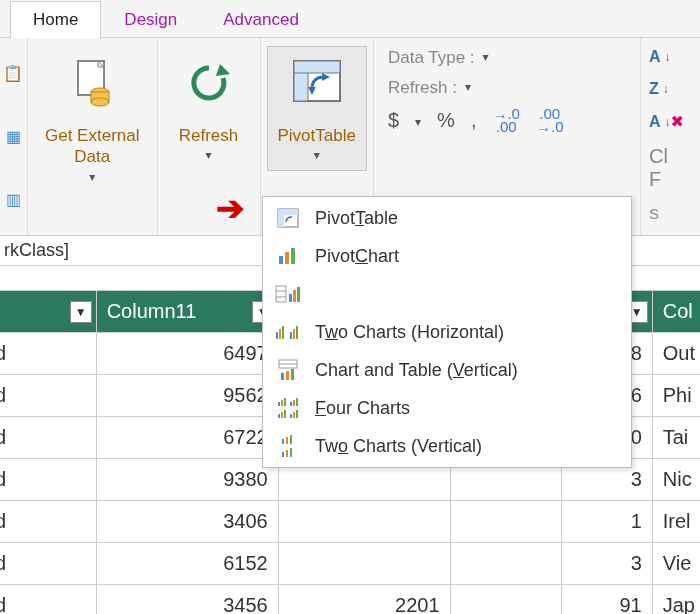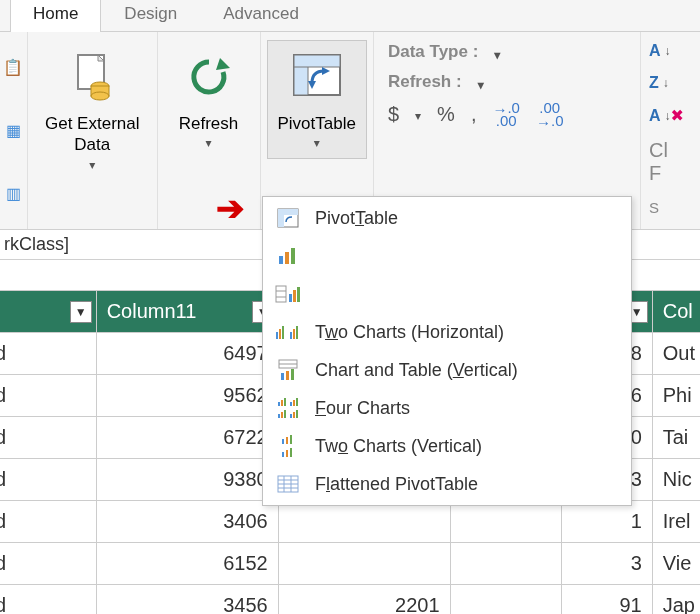--- a/index.html
+++ b/index.html
@@ -10,30 +10,30 @@
     background: #fff;
     width: 700px;
     height: 614px;
     overflow: hidden;
     position: relative;
   }
 
   
   .tabs {
     display: flex;
-    height: 32px;
+    height: 38px;
     background: #f5f5f5;
     padding-left: 10px;
     border-bottom: 1px solid #d0d0d0;
     align-items: flex-end;
   }
   .tab {
     padding: 8px 22px;
     font-size: 17px;
-    color: #737373;
+    color: #a21caf;
     cursor: pointer;
     border: 1px solid transparent;
     border-bottom: none;
     position: relative;
     top: 1px;
   }
   .tab.active {
     background: #fff;
     border-color: #d0d0d0;
     color: #222;
@@ -74,24 +74,24 @@
     border: 1px solid #c8c8c8;
   }
   .big-btn .icon-slot {
     height: 56px;
     display: flex;
     align-items: center;
     justify-content: center;
   }
   .big-btn .label {
     font-size: 17px;
-    color: #000000;
+    color: #a16207;
     text-align: center;
     line-height: 1.25;
-    margin-top: 8px;
+    margin-top: 14px;
   }
   .dd-caret {
     font-size: 12px;
     color: #555;
     margin-top: 2px;
   }
   .mini-icon {
     width: 20px; height: 20px;
     font-size: 16px;
     color: #4a90d9;
@@ -101,21 +101,21 @@
   
   .format-area {
     flex: 1;
     padding: 10px 14px 4px 14px;
     display: flex;
     flex-direction: column;
     gap: 10px;
     font-size: 17px;
     color: #888;
   }
-  .format-line { display: flex; align-items: flex-end; gap: 16px; font-weight: bold; }
+  .format-line { display: flex; align-items: flex-start; gap: 8px; }
   .format-icons {
     display: flex;
     gap: 16px;
     align-items: center;
     font-size: 20px;
     color: #555;
   }
   .decimal-icon {
     color: #3b78c9;
     font-size: 15px;
@@ -354,20 +354,21 @@
     <span>Pivot<span class="underline-letter">T</span>able</span>
   </div>
   <div class="dropdown-item">
     <span class="dd-icon">
       <svg width="22" height="20" viewBox="0 0 22 20">
           <rect x="2" y="10" width="4" height="8" fill="#4a90d9"></rect>
           <rect x="8" y="6" width="4" height="12" fill="#e38b2c"></rect>
           <rect x="14" y="2" width="4" height="16" fill="#6aa84f"></rect>
         </svg>
     </span>
+    <span>Pivot<span class="underline-letter">C</span>hart</span>
   </div>
   <div class="dropdown-item">
     <span class="dd-icon">
       <svg width="26" height="18" viewBox="0 0 26 18">
           <rect x="1" y="1" width="10" height="16" fill="#fff" stroke="#999"></rect>
           <line x1="1" y1="6" x2="11" y2="6" stroke="#999"></line>
           <line x1="1" y1="12" x2="11" y2="12" stroke="#999"></line>
           <rect x="14" y="9" width="3" height="8" fill="#4a90d9"></rect>
           <rect x="18" y="5" width="3" height="12" fill="#e38b2c"></rect>
           <rect x="22" y="2" width="3" height="15" fill="#6aa84f"></rect>
@@ -432,33 +433,20 @@
           <rect x="2" y="5" width="2" height="5" fill="#4a90d9"></rect>
           <rect x="6" y="3" width="2" height="7" fill="#e38b2c"></rect>
           <rect x="10" y="1" width="2" height="9" fill="#6aa84f"></rect>
           <rect x="2" y="18" width="2" height="5" fill="#4a90d9"></rect>
           <rect x="6" y="16" width="2" height="7" fill="#e38b2c"></rect>
           <rect x="10" y="14" width="2" height="9" fill="#6aa84f"></rect>
         </svg>
     </span>
     <span>Tw<span class="underline-letter">o</span> Charts (Vertical)</span>
   </div>
-  <div class="dropdown-item">
-    <span class="dd-icon">
-      <svg width="22" height="18" viewBox="0 0 22 18">
-          <rect x="1" y="1" width="20" height="16" fill="#fff" stroke="#8aa9d6"></rect>
-          <line x1="1" y1="5" x2="21" y2="5" stroke="#8aa9d6"></line>
-          <line x1="1" y1="9" x2="21" y2="9" stroke="#8aa9d6"></line>
-          <line x1="1" y1="13" x2="21" y2="13" stroke="#8aa9d6"></line>
-          <line x1="7" y1="1" x2="7" y2="17" stroke="#8aa9d6"></line>
-          <line x1="14" y1="1" x2="14" y2="17" stroke="#8aa9d6"></line>
-        </svg>
-    </span>
-    <span>F<span class="underline-letter">l</span>attened PivotTable</span>
-  </div>
 </div>
 
 <div class="grid">
   <table>
     <colgroup>
       <col style="width:150px">
       <col style="width:180px">
       <col style="width:170px">
       <col style="width:110px">
       <col style="width:90px">

